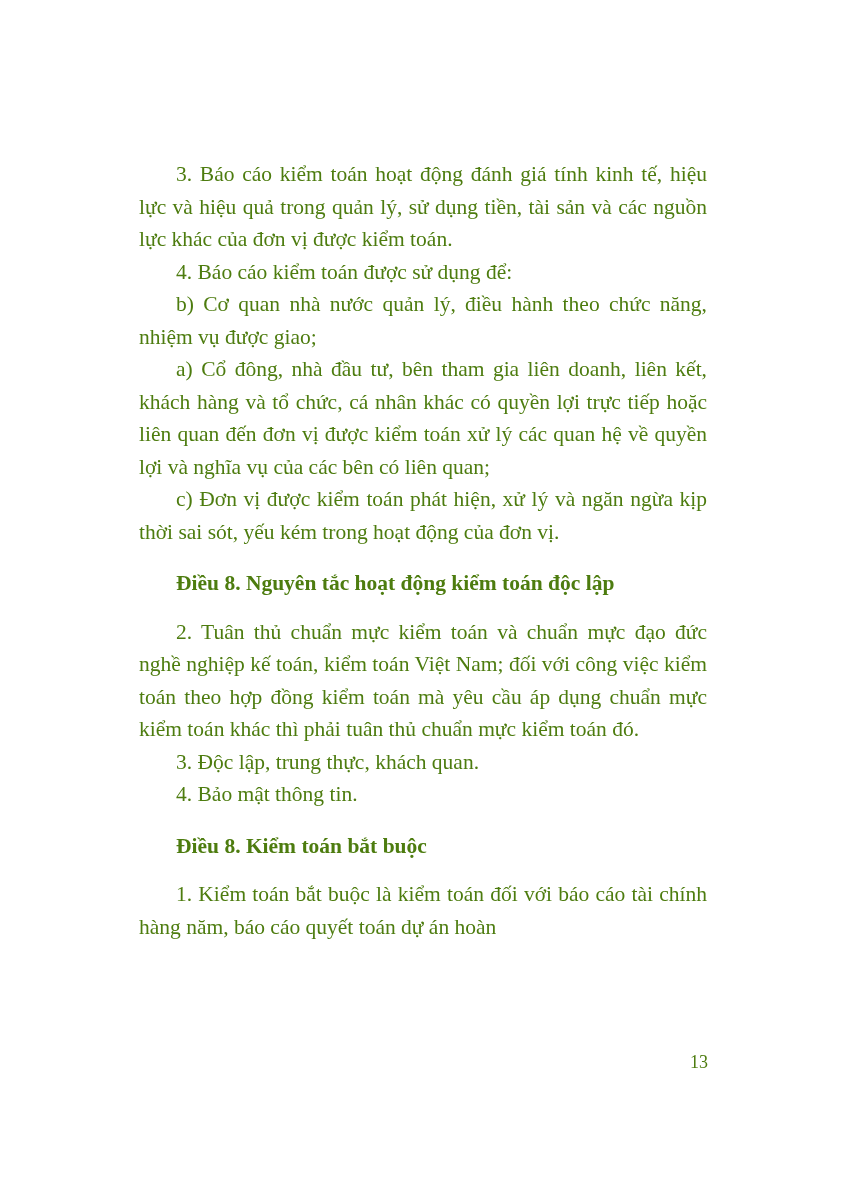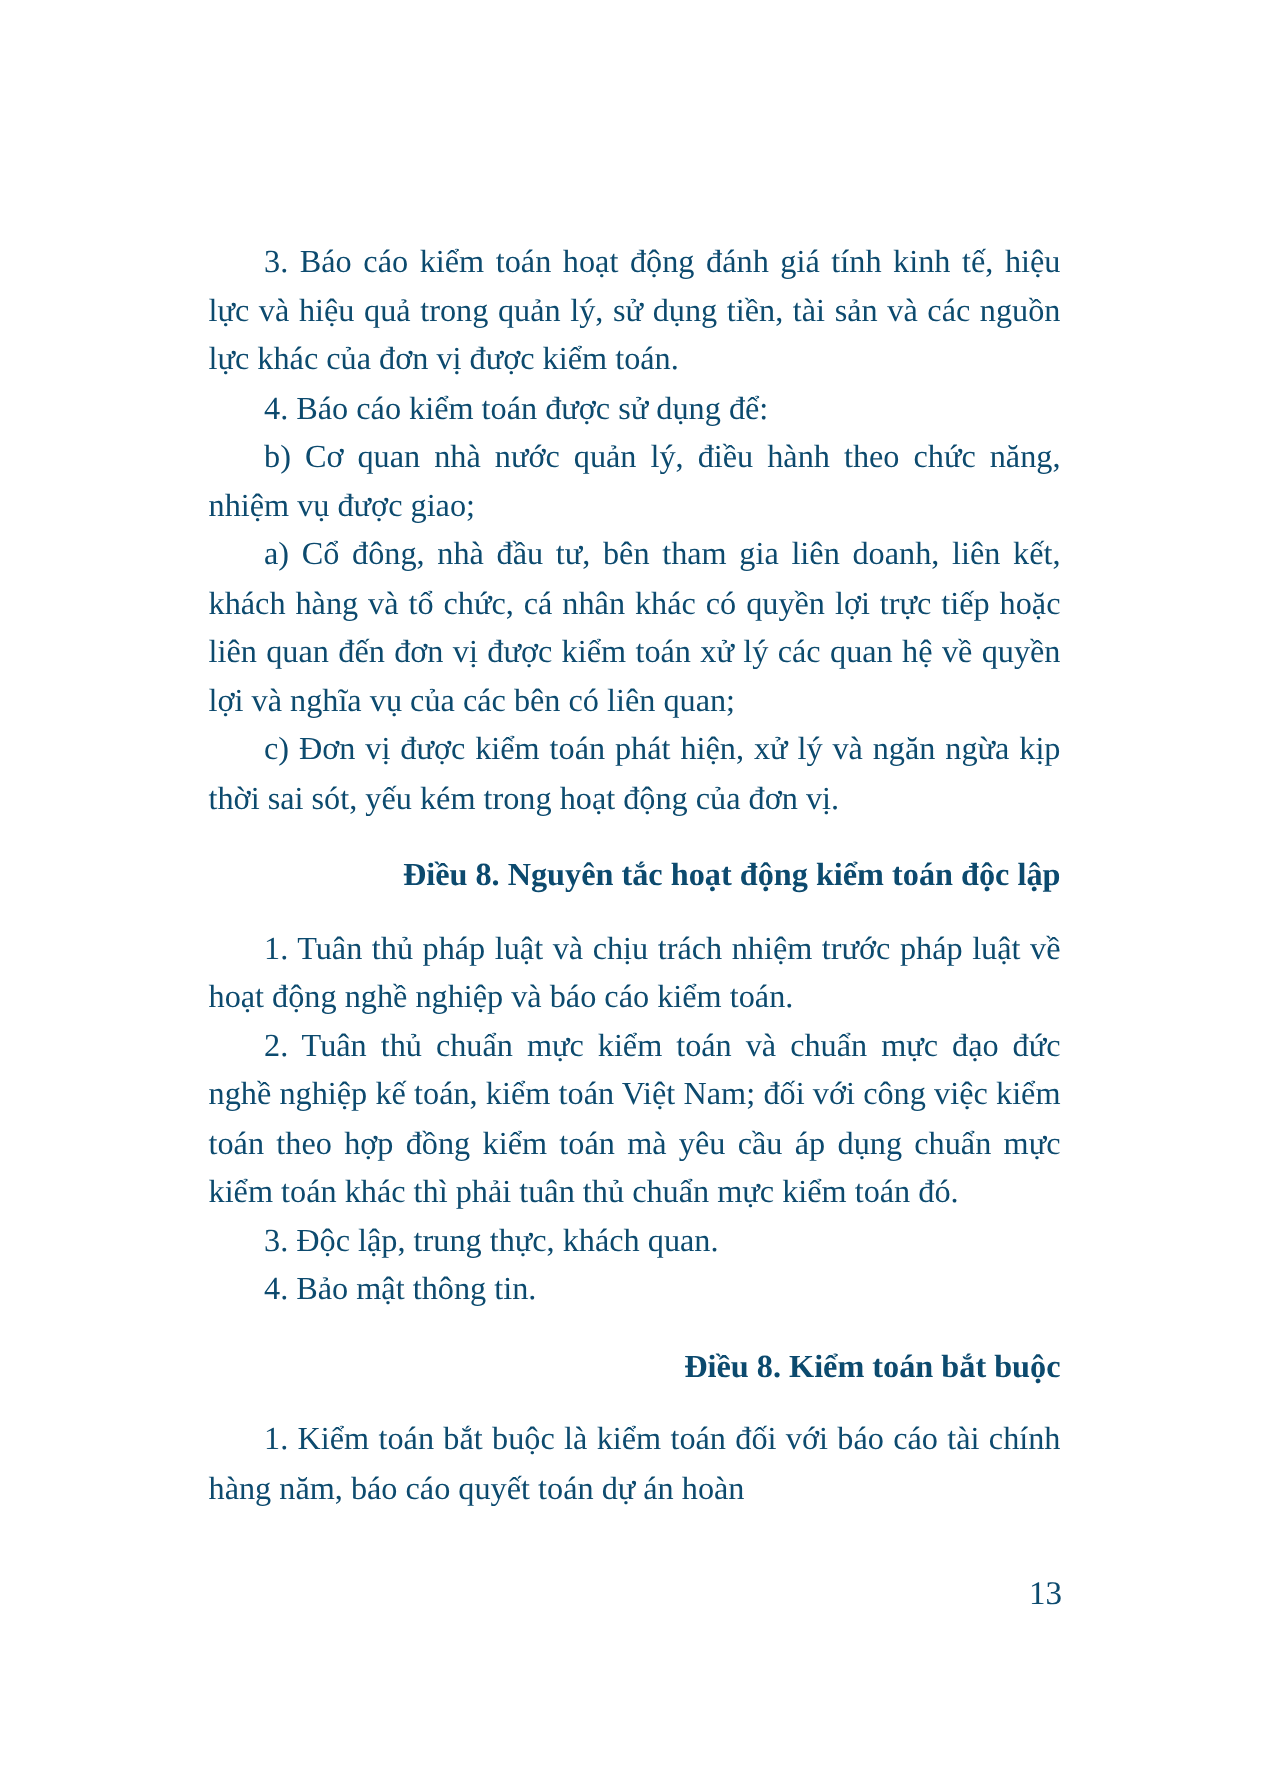--- a/index.html
+++ b/index.html
@@ -3,62 +3,61 @@
 <meta charset="utf-8">
 <style>
   * { margin: 0; padding: 0; box-sizing: border-box; }
   html, body { background: #ffffff; }
   .page {
     position: relative;
     width: 842px;
     height: 1190px;
     background: #ffffff;
     font-family: "Liberation Serif", serif;
-    color: #0c4a6e;
+    color: #4d7c0f;
     overflow: hidden;
   }
   .text-block {
     position: absolute;
     left: 139px;
     top: 158px;
     width: 568px;
     font-size: 21.5px;
     line-height: 32.5px;
     text-align: justify;
   }
   .para {
     text-indent: 37px;
   }
   .heading {
     font-weight: bold;
     text-indent: 37px;
-    text-align: right;
+    text-align: left;
     margin-top: 19px;
     margin-bottom: 16px;
   }
   .page-number {
     position: absolute;
     top: 1046px;
     right: 134px;
-    font-size: 22px;
+    font-size: 18px;
     line-height: 32px;
   }
 </style>
 </head>
 <body>
 
 <div class="page">
   <div class="text-block">
     <div class="para">3. Báo cáo kiểm toán hoạt động đánh giá tính kinh tế, hiệu lực và hiệu quả trong quản lý, sử dụng tiền, tài sản và các nguồn lực khác của đơn vị được kiểm toán.</div>
     <div class="para">4. Báo cáo kiểm toán được sử dụng để:</div>
     <div class="para">b) Cơ quan nhà nước quản lý, điều hành theo chức năng, nhiệm vụ được giao;</div>
     <div class="para">a) Cổ đông, nhà đầu tư, bên tham gia liên doanh, liên kết, khách hàng và tổ chức, cá nhân khác có quyền lợi trực tiếp hoặc liên quan đến đơn vị được kiểm toán xử lý các quan hệ về quyền lợi và nghĩa vụ của các bên có liên quan;</div>
     <div class="para">c) Đơn vị được kiểm toán phát hiện, xử lý và ngăn ngừa kịp thời sai sót, yếu kém trong hoạt động của đơn vị.</div>
     <div class="heading">Điều 8. Nguyên tắc hoạt động kiểm toán độc lập</div>
-    <div class="para">1. Tuân thủ pháp luật và chịu trách nhiệm trước pháp luật về hoạt động nghề nghiệp và báo cáo kiểm toán.</div>
     <div class="para">2. Tuân thủ chuẩn mực kiểm toán và chuẩn mực đạo đức nghề nghiệp kế toán, kiểm toán Việt Nam; đối với công việc kiểm toán theo hợp đồng kiểm toán mà yêu cầu áp dụng chuẩn mực kiểm toán khác thì phải tuân thủ chuẩn mực kiểm toán đó.</div>
     <div class="para">3. Độc lập, trung thực, khách quan.</div>
     <div class="para">4. Bảo mật thông tin.</div>
     <div class="heading">Điều 8. Kiểm toán bắt buộc</div>
     <div class="para">1. Kiểm toán bắt buộc là kiểm toán đối với báo cáo tài chính hàng năm, báo cáo quyết toán dự án hoàn</div>
   </div>
   <div class="page-number">13</div>
 </div>
 
 </body></html>

